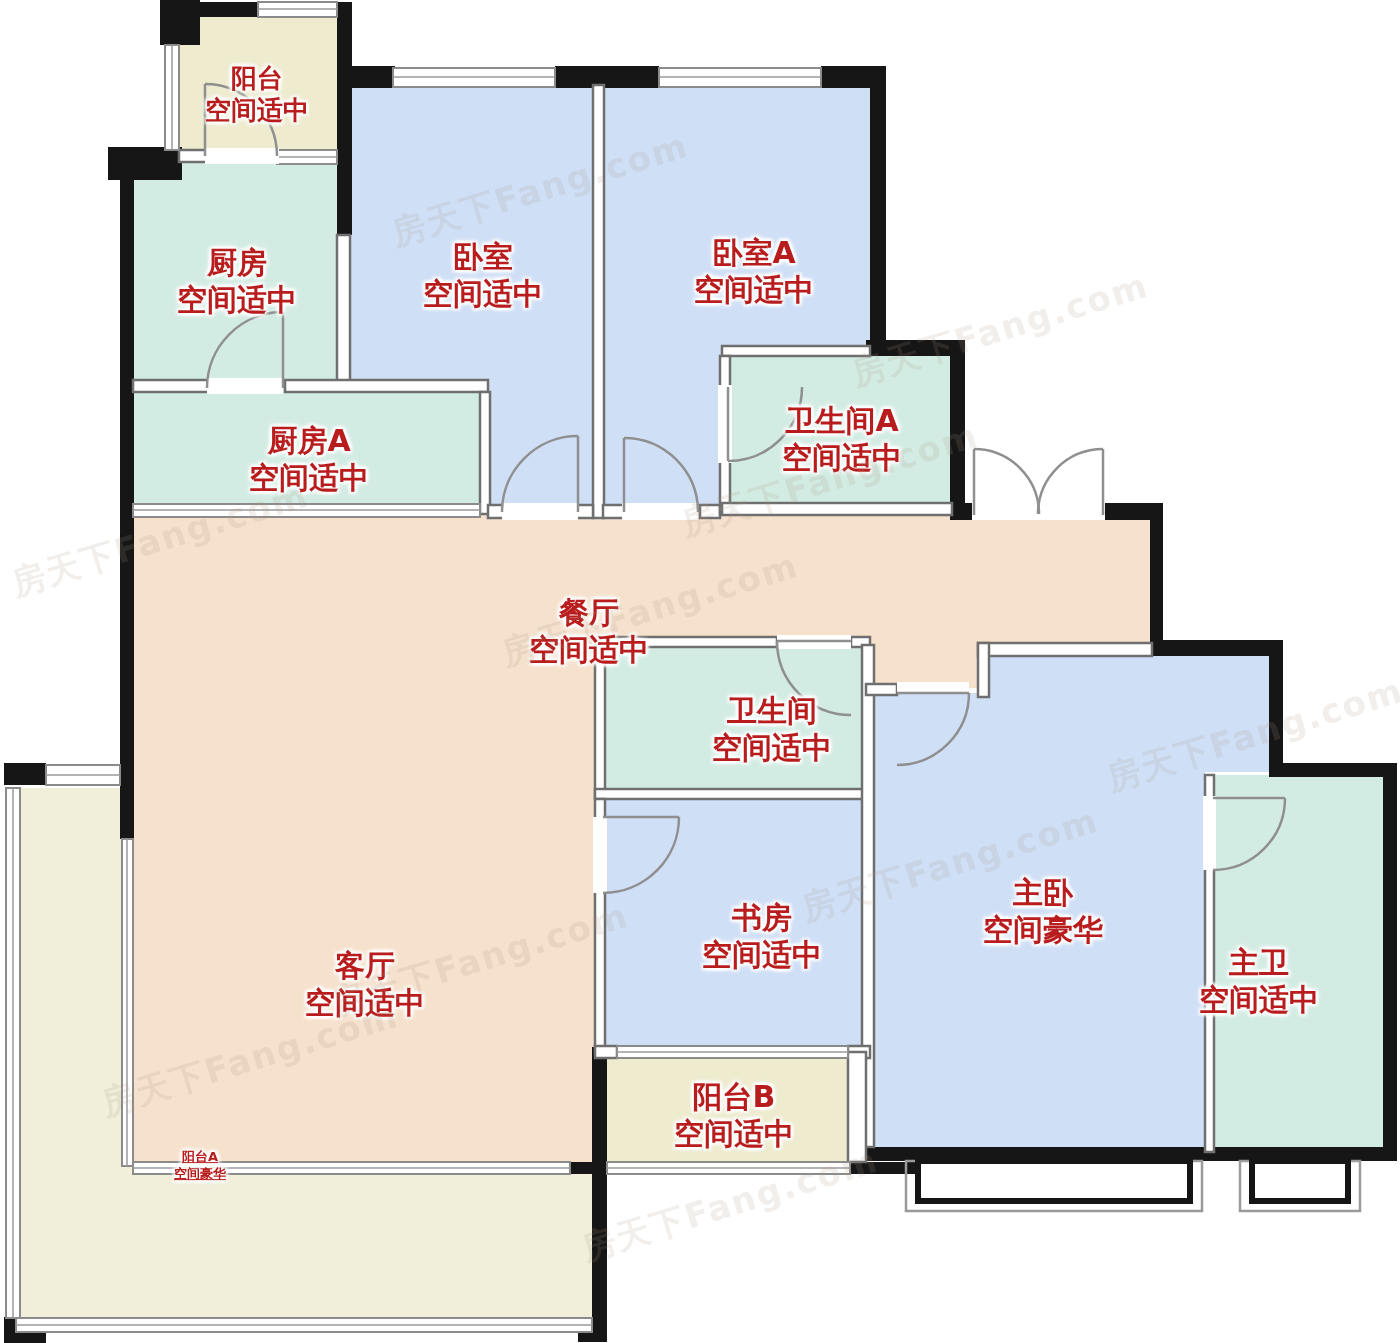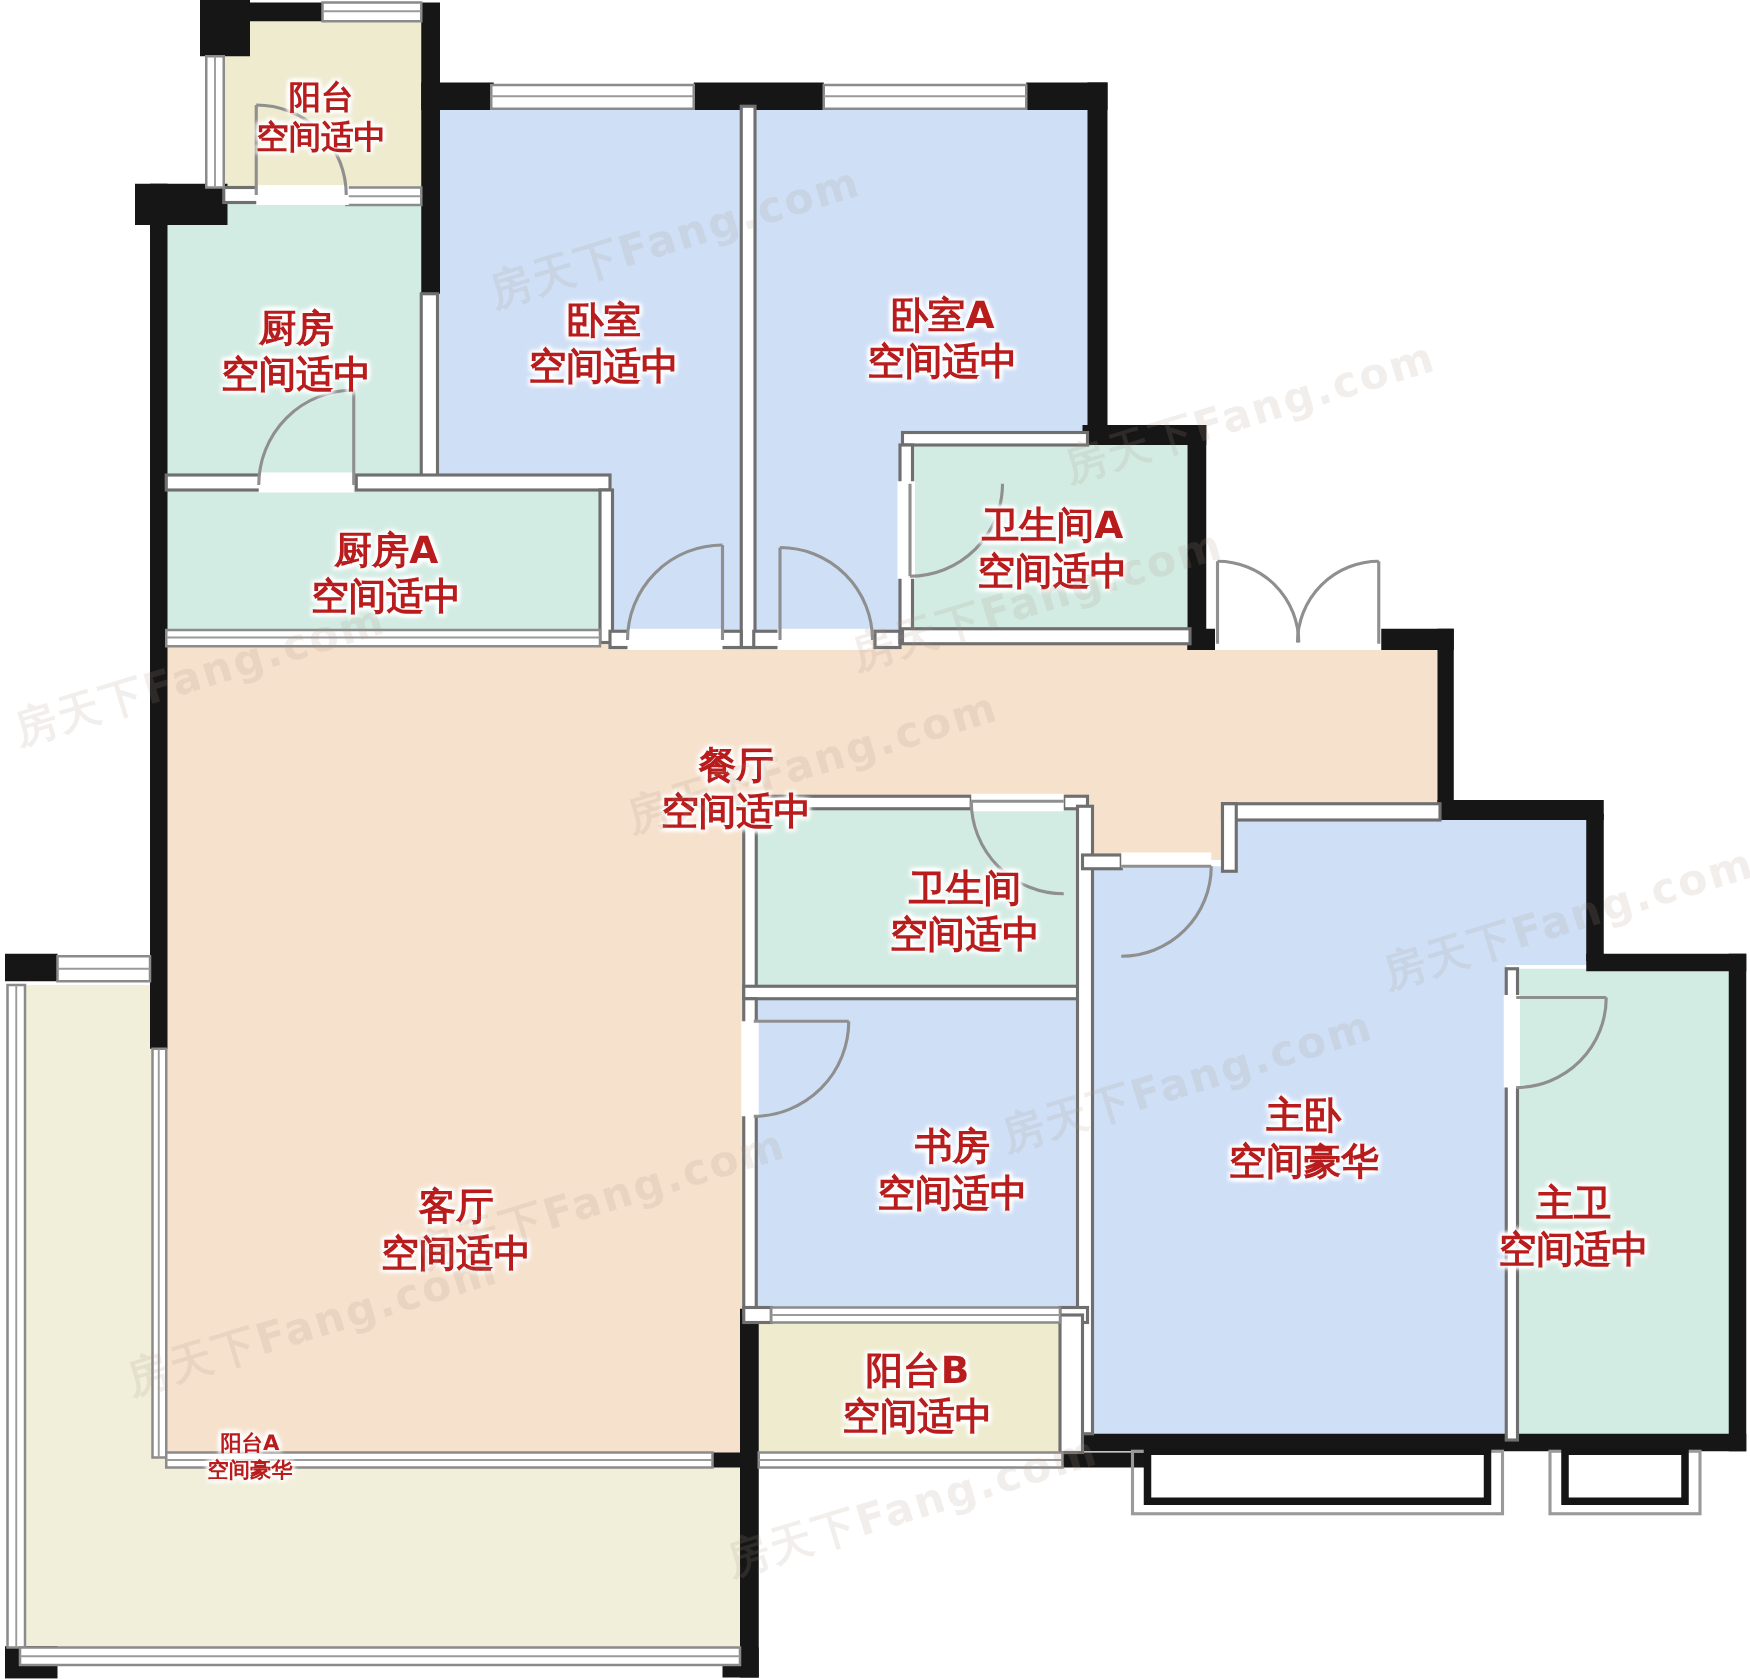--- a/index.html
+++ b/index.html
@@ -11,21 +11,21 @@
   .winline{stroke:#9a9a9a;stroke-width:1.5;}
   .gap{fill:#ffffff;stroke:none;}
   .arc{fill:none;stroke:#8f8f8f;stroke-width:2.5;}
   .leaf{stroke:#8f8f8f;stroke-width:2.5;}
   .bayout{fill:none;stroke:#9a9a9a;stroke-width:2.5;}
   .bayin{fill:#ffffff;stroke:#151515;stroke-width:6;}
   .room-label{position:absolute;z-index:2;transform:translate(-50%,-50%);text-align:center;
       font-weight:bold;color:#b91c1c;white-space:nowrap;line-height:1.22;font-size:30px;
       text-shadow:-2px -2px 3px #fff,2px -2px 3px #fff,-2px 2px 3px #fff,2px 2px 3px #fff,0 0 7px #fff;}
   .room-label.sm{font-size:26px;}
-  .room-label.xs{font-size:17px;line-height:1.3;}
+  .room-label.xs{font-size:13px;line-height:1.3;text-decoration:underline;}
   .wm{position:absolute;z-index:3;transform:translate(-50%,-50%) rotate(-17deg);
       font-size:34px;font-weight:bold;letter-spacing:2px;color:rgba(166,150,128,0.16);
       white-space:nowrap;pointer-events:none;}
 </style>
 </head>
 <body>
 
 <div id="plan">
 
 <svg id="plan-svg" width="1400" height="1343" viewBox="0 0 1400 1343">

